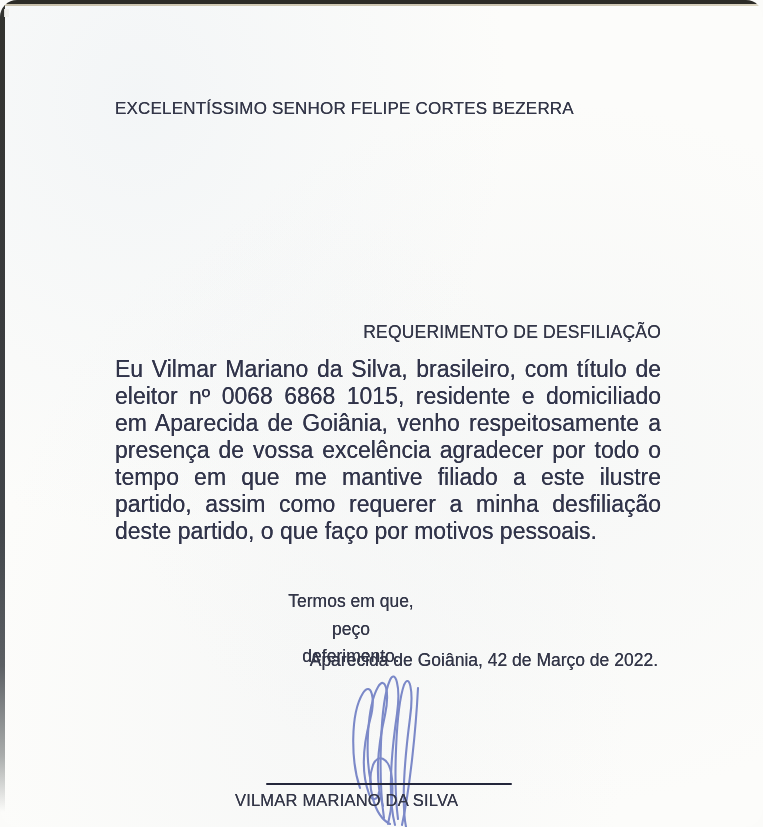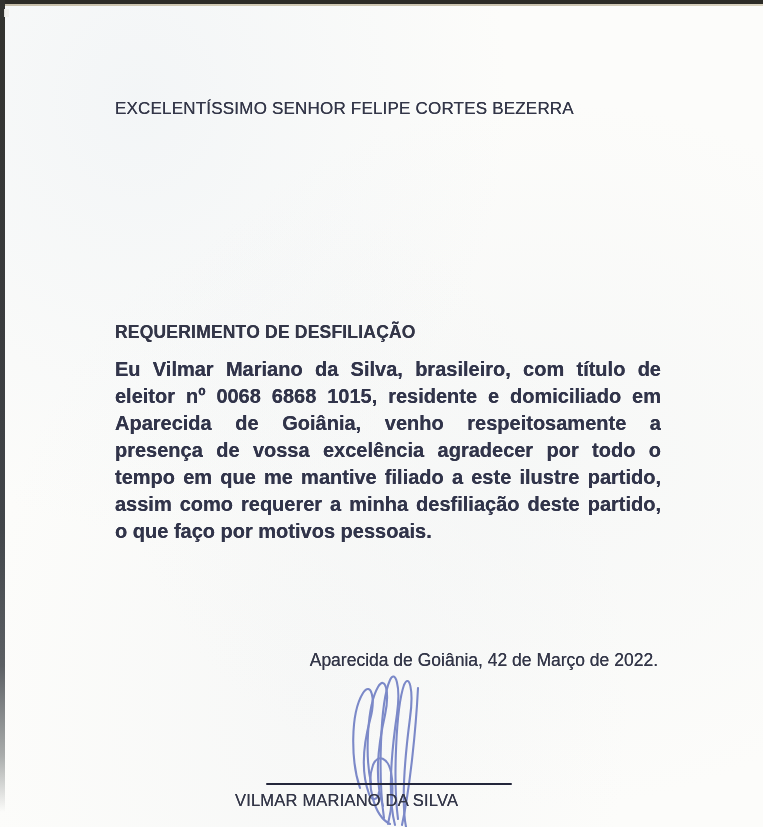--- a/index.html
+++ b/index.html
@@ -12,20 +12,21 @@
     width: 763px;
     height: 827px;
     overflow: hidden;
     font-family: "Liberation Sans", sans-serif;
     color: #333648;
     background:
       radial-gradient(ellipse at 18% 12%, rgba(219,228,238,0.28), transparent 42%),
       radial-gradient(ellipse at 72% 55%, rgba(236,239,241,0.35), transparent 55%),
       radial-gradient(ellipse at 40% 85%, rgba(228,232,236,0.22), transparent 50%),
       #fcfcfa;
+    border-radius: 17px;
   }
   
   .edge-top {
     position: absolute; top: 0; left: 0; width: 100%; height: 4px;
     background: #2d2c27;
   }
   .edge-top-tan {
     position: absolute; top: 4px; left: 0; width: 100%; height: 2px;
     background: linear-gradient(90deg, #beb49c, #cdc4ab 30%, #c2b9a2 70%, #d4ccb6);
     opacity: .85;
@@ -42,32 +43,31 @@
   
   .addressee {
     position: absolute; left: 115px; top: 96px;
     font-size: 17px; line-height: 26px;
     letter-spacing: 0.2px;
     text-shadow: 0 0 0.4px currentColor;
     white-space: nowrap;
   }
   .doc-title {
     position: absolute; left: 115px; top: 322px; width: 546px;
-    text-align: left;
-    font-size: 17.5px; font-weight: bold;
+    text-align: right;
+    font-size: 17.5px; font-weight: normal;
     letter-spacing: 0.2px;
     text-shadow: 0 0 0.3px currentColor;
   }
   .doc-body {
     position: absolute; left: 115px; top: 356px; width: 546px;
-    font-size: 20px; line-height: 27px;
+    font-size: 23px; line-height: 27px;
     text-align: justify;
     text-shadow: 0 0 0.35px currentColor;
     color: #31344a;
-    font-weight: bold;
   }
   .closing {
     position: absolute; left: 281px; top: 588px; width: 140px;
     text-align: center;
     font-size: 17.5px; line-height: 27.5px;
     text-shadow: 0 0 0.35px currentColor;
   }
   .dateline {
     position: absolute; left: 115px; top: 650px; width: 543px;
     text-align: right;
@@ -101,20 +101,24 @@
   <div class="corner-notch"></div>
 
   <div class="addressee">
     <div>EXCELENTÍSSIMO SENHOR FELIPE CORTES BEZERRA</div>
   </div>
 
   <div class="doc-title">REQUERIMENTO DE DESFILIAÇÃO</div>
 
   <div class="doc-body">Eu Vilmar Mariano da Silva, brasileiro, com título de eleitor nº 0068 6868 1015, residente e domiciliado em Aparecida de Goiânia, venho respeitosamente a presença de vossa excelência agradecer por todo o tempo em que me mantive filiado a este ilustre partido, assim como requerer a minha desfiliação deste partido, o que faço por motivos pessoais.</div>
 
+  <div class="closing">
+    <div>Termos em que,</div>
+    <div>peço deferimento.</div>
+  </div>
 
   <div class="dateline">Aparecida de Goiânia, 42 de Março de 2022.</div>
 
   <svg class="signature-svg" viewBox="0 0 112 161" fill="none" stroke="#6b7ac2" stroke-width="2.1" stroke-linecap="round" opacity="0.88">
     <path d="M22 122 C13 96 12 48 25 27 C33 15 38 32 32 54 C25 80 23 106 31 128 C34 136 40 134 41 126"></path>
     <path d="M33 117 C27 90 29 40 40 21 C47 9 52 25 47 49 C39 84 37 116 45 140"></path>
     <path d="M46 152 C40 112 42 36 52 14 C57 3 63 19 59 48 C52 96 51 137 57 159"></path>
     <path d="M60 153 C55 116 58 42 66 19 C71 7 76 23 72 52 C66 98 64 140 68 161"></path>
     <path d="M80 22 C78 62 72 122 64 159"></path>
     <path d="M52 158 C36 150 28 118 35 99 C40 87 50 92 53 106 C56 120 54 142 50 158"></path>

